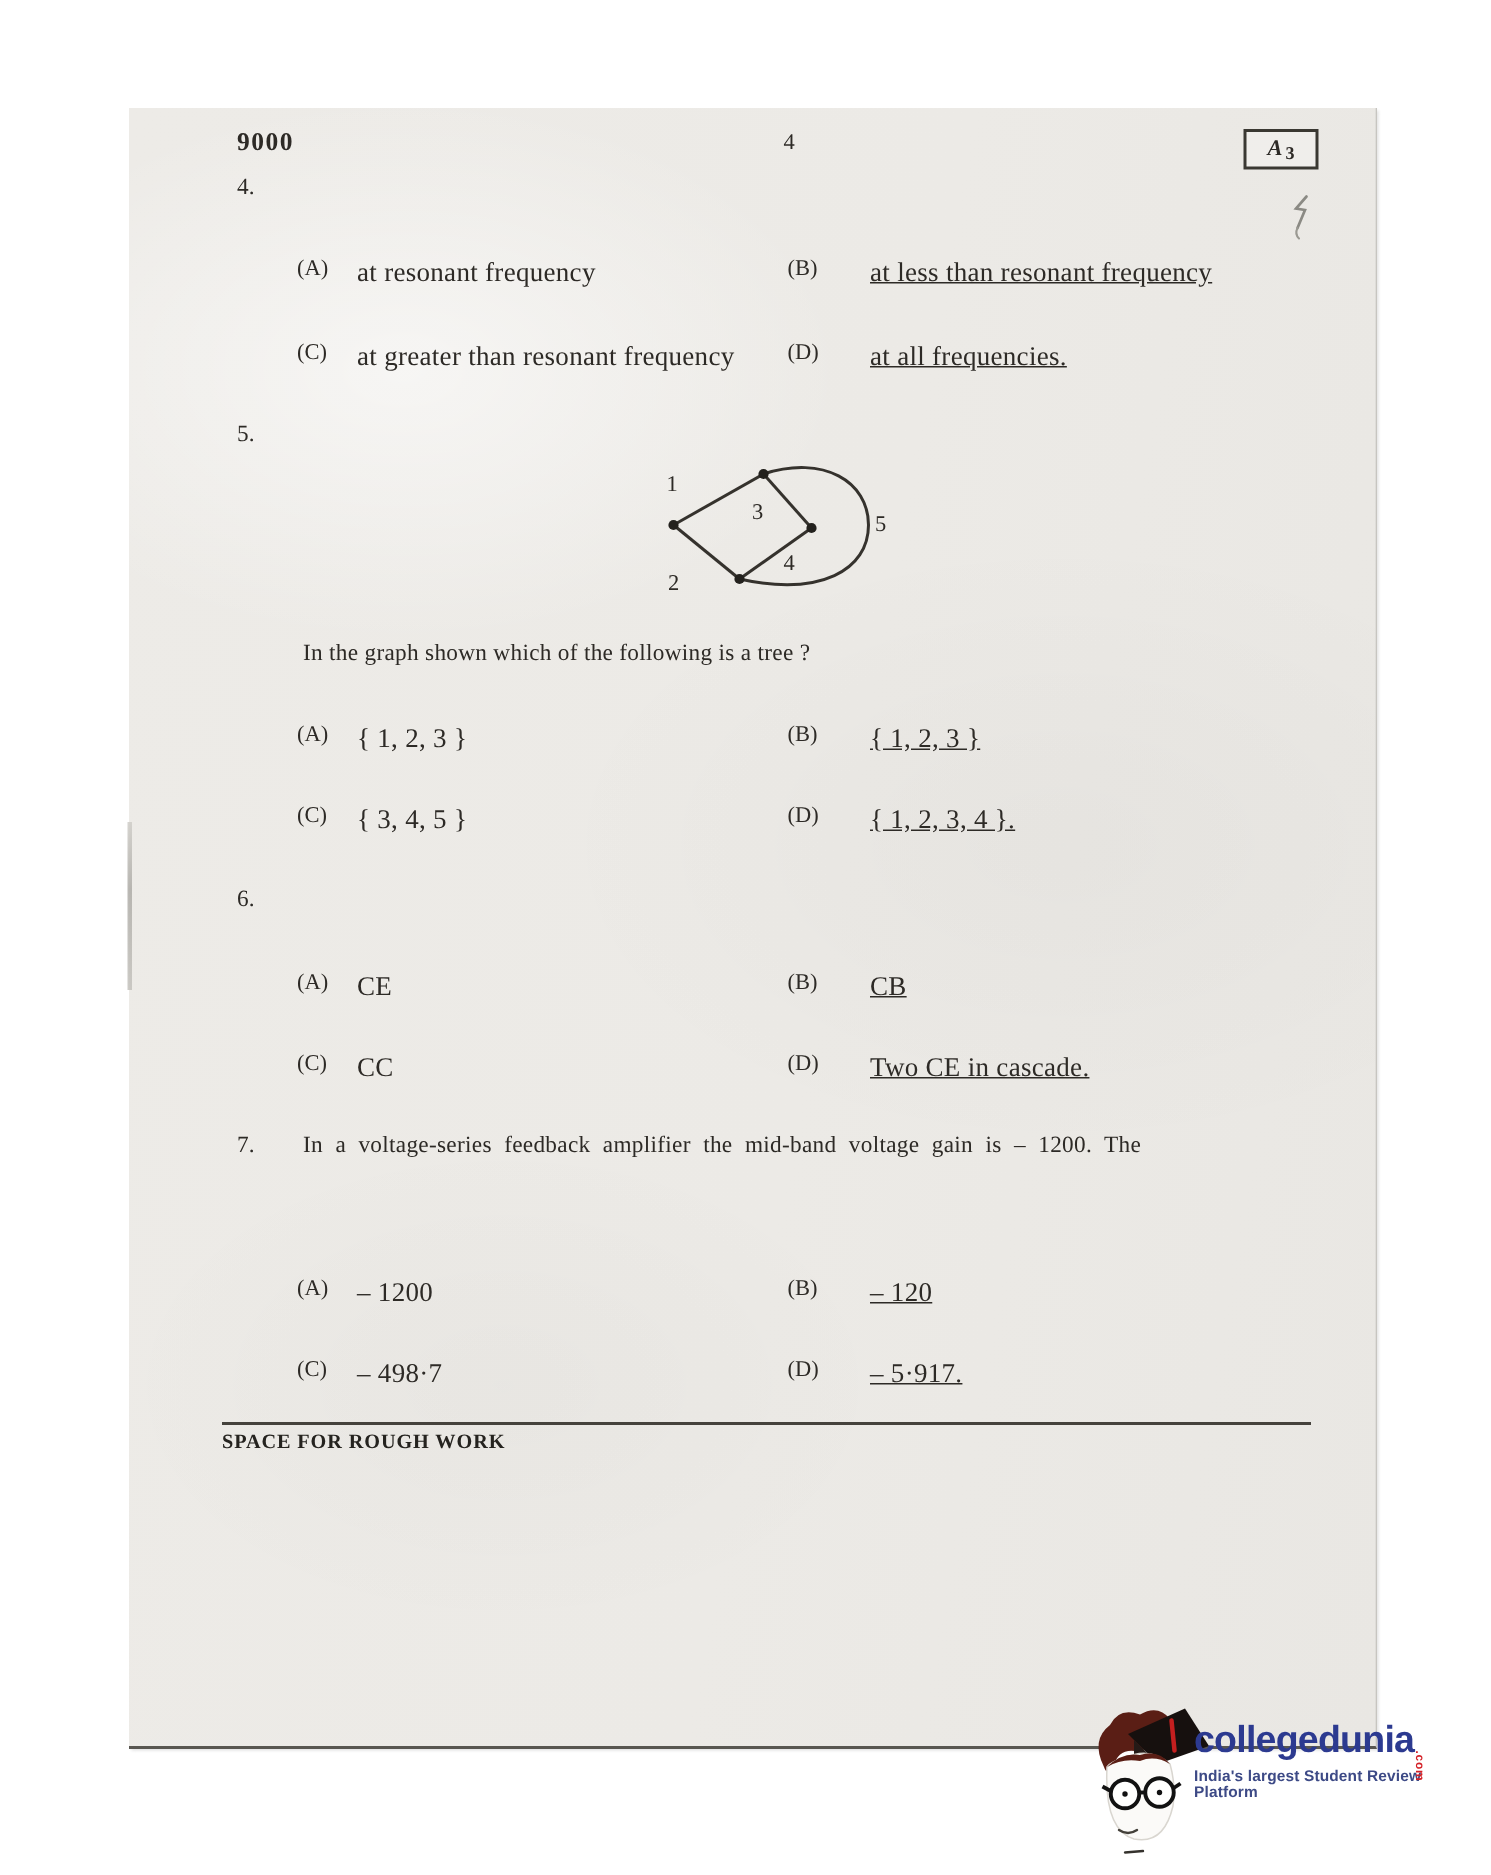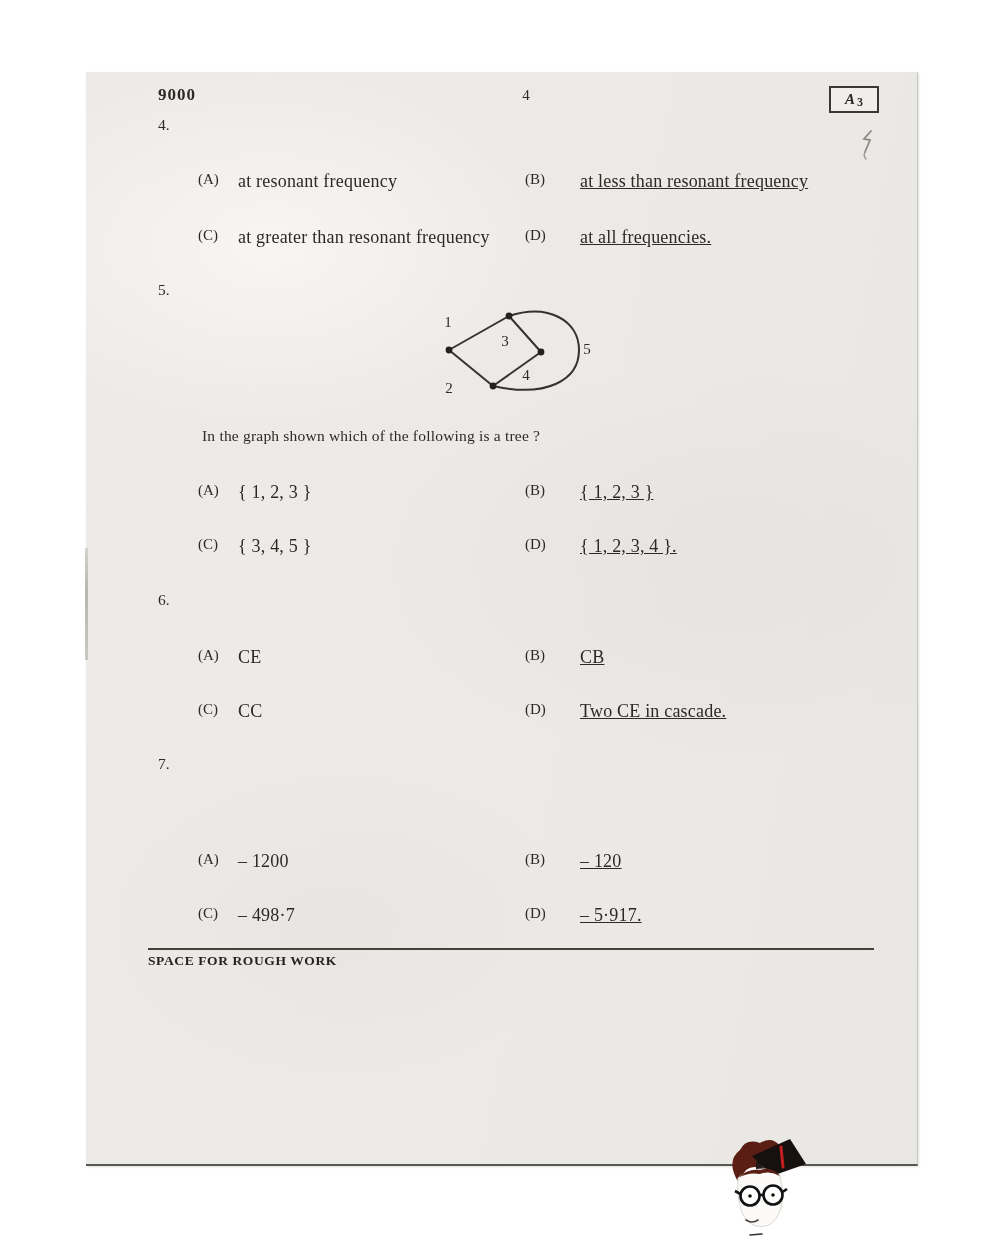--- a/index.html
+++ b/index.html
@@ -168,20 +168,21 @@
   </div>
   <div class="optrow" style="top:629px">
     <span class="olabel col-a">(C)</span>
     <span class="otext col-a">CC</span>
     <span class="olabel col-b">(D)</span>
     <span class="otext col-b">Two CE in cascade.</span>
   </div>
 
   <div class="qrow" style="top:683px">
     <span class="qnum">7.</span>
+    <span class="qtext justified">In a voltage-series feedback amplifier the mid-band voltage gain is – 1200. The</span>
   </div>
   <div class="optrow" style="top:779px">
     <span class="olabel col-a">(A)</span>
     <span class="otext col-a">– 1200</span>
     <span class="olabel col-b">(B)</span>
     <span class="otext col-b">– 120</span>
   </div>
   <div class="optrow" style="top:833px">
     <span class="olabel col-a">(C)</span>
     <span class="otext col-a">– 498·7</span>
@@ -215,13 +216,18 @@
       <line x1="14.5" y1="60" x2="9" y2="57"></line>
       <line x1="56.5" y1="58" x2="61" y2="55"></line>
     </g>
     <circle cx="24" cy="62" r="1.8" fill="#111"></circle>
     <circle cx="47" cy="61" r="1.8" fill="#111"></circle>
 
     <path d="M20,86 Q26,90 32,86" fill="none" stroke="#43403a" stroke-width="1.6" stroke-linecap="round"></path>
 
     <path d="M24,101 L36,100" fill="none" stroke="#35322d" stroke-width="1.6" stroke-linecap="round"></path>
   </svg>
+  <div class="brand-text">
+    <span class="brand-name">collegedunia</span>
+    <span class="brand-domain">.com</span>
+    <span class="brand-tagline">India's largest Student Review Platform</span>
+  </div>
 </div>
 
 </body></html>

